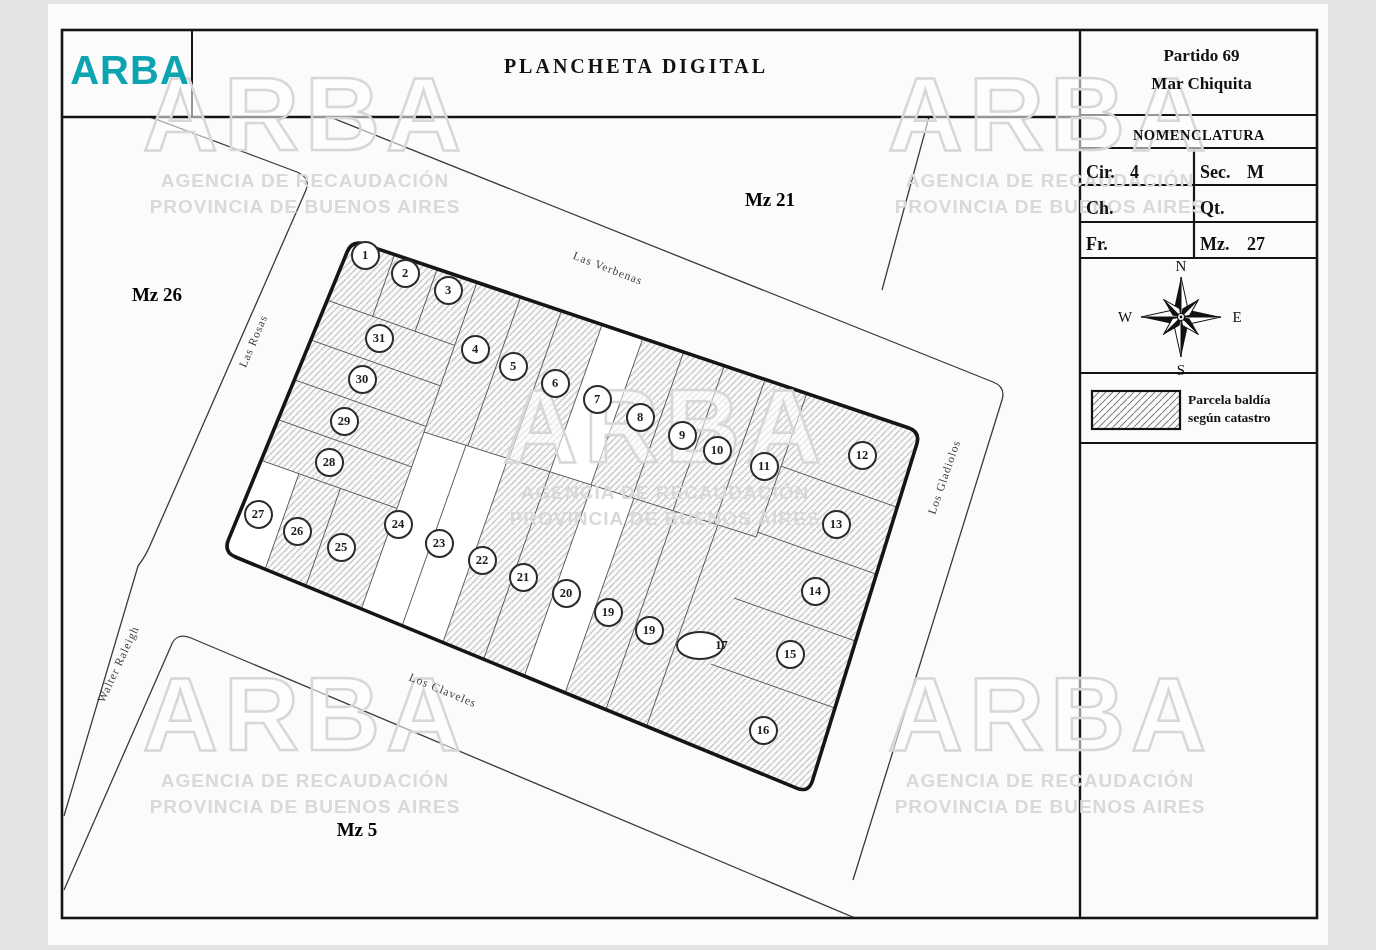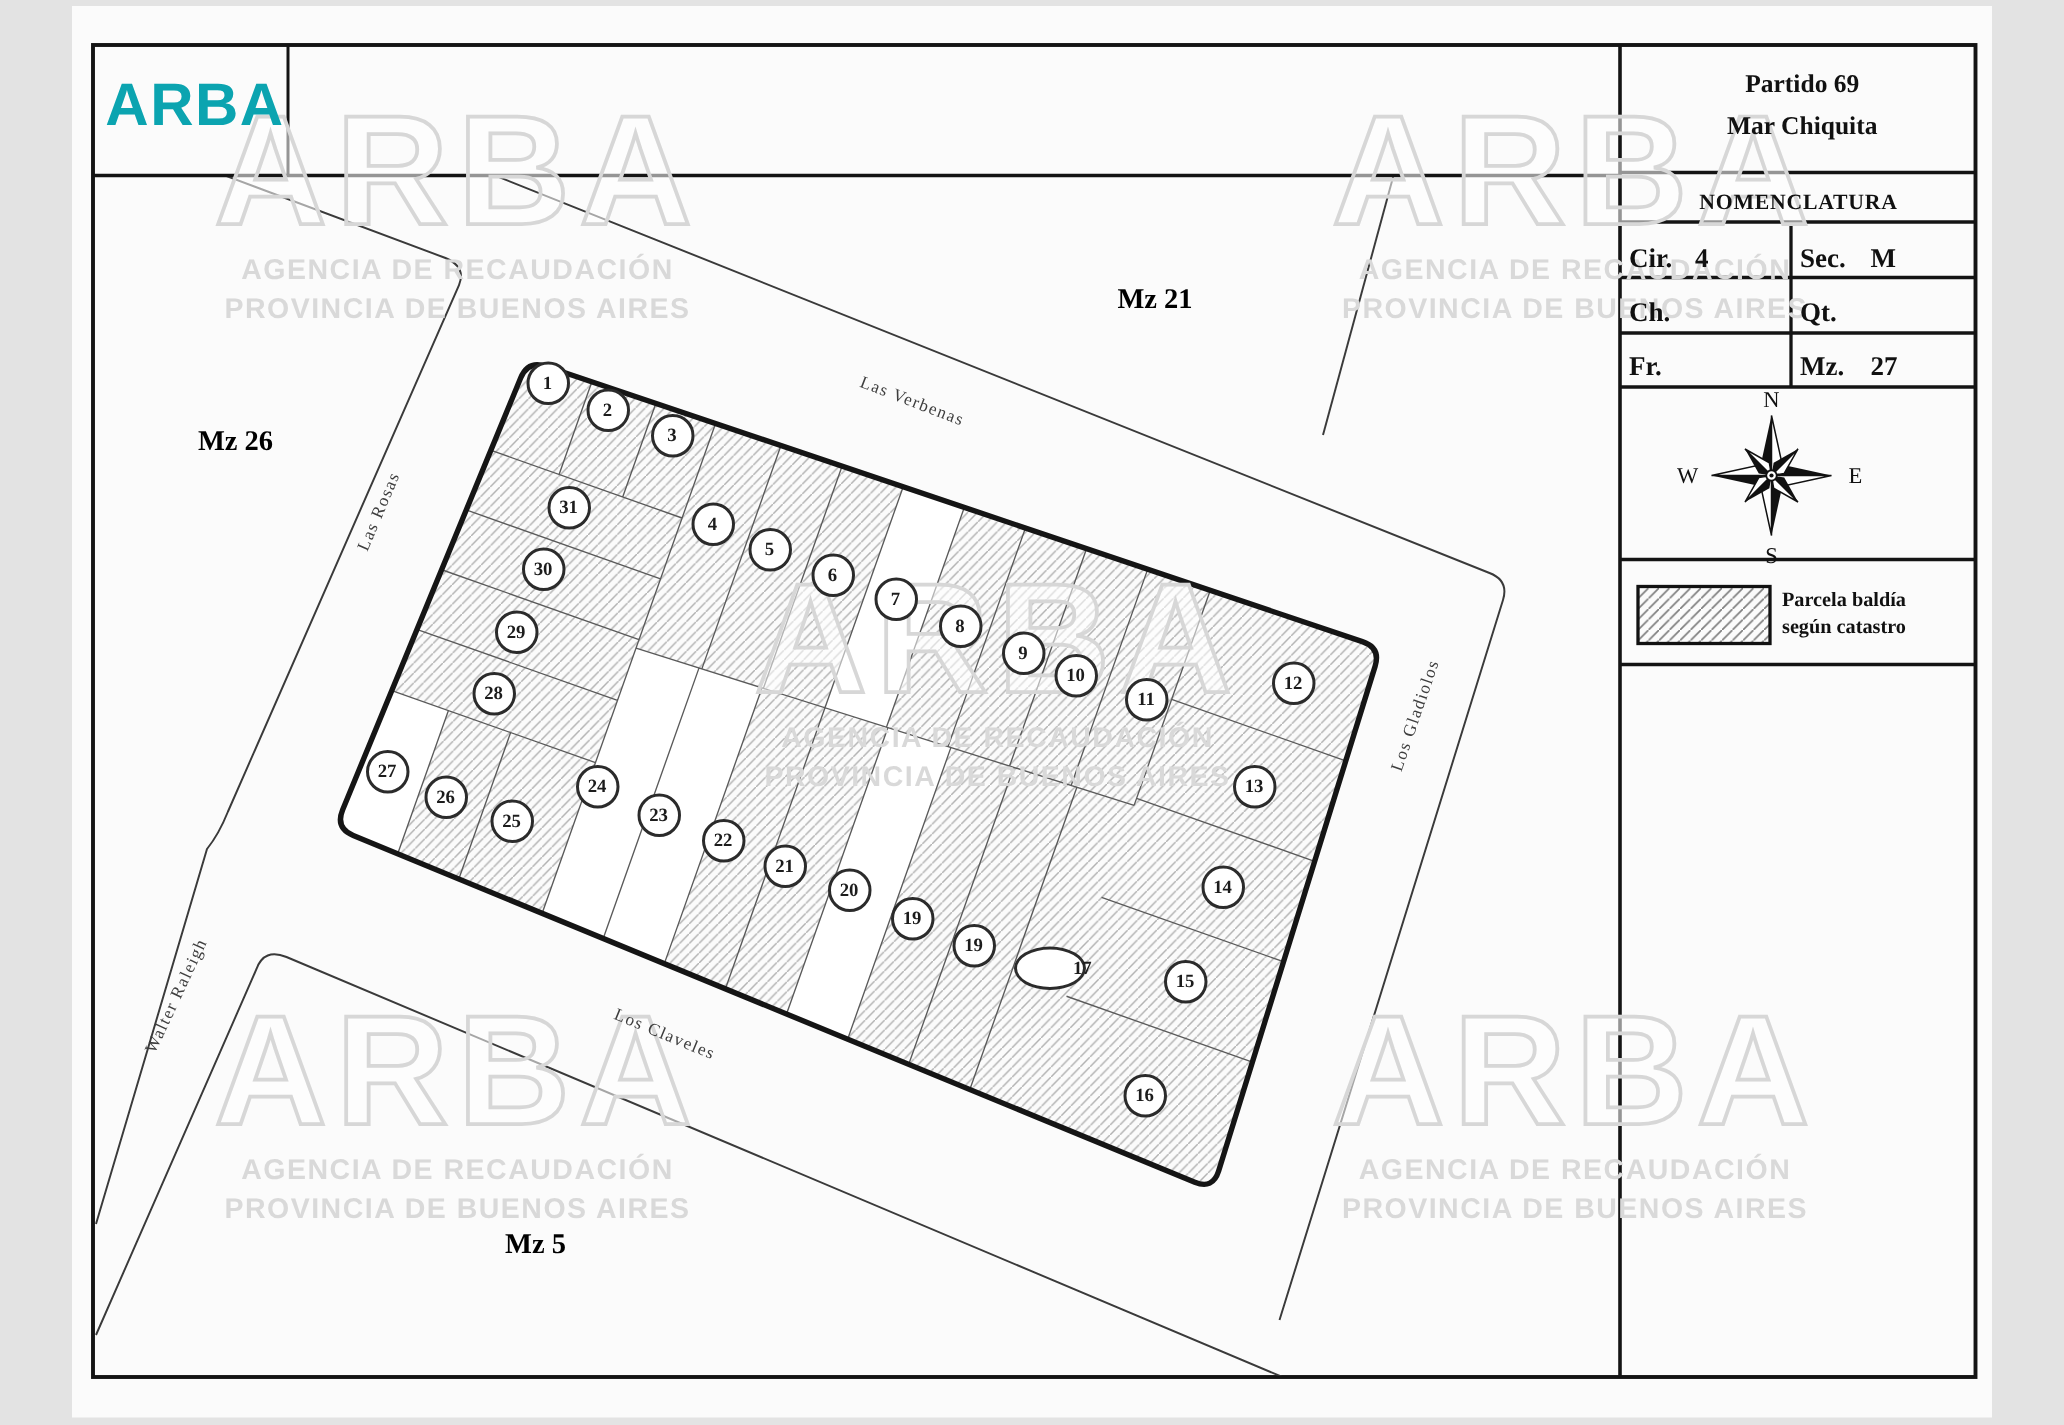--- a/index.html
+++ b/index.html
@@ -192,20 +192,21 @@
       <div class="parcel-circle" style="left: 326.5px; top: 532.5px;">25</div>
       <div class="parcel-circle" style="left: 282.5px; top: 516.5px;">26</div>
       <div class="parcel-circle" style="left: 243.5px; top: 499.5px;">27</div>
       <div class="parcel-circle" style="left: 314.5px; top: 447.5px;">28</div>
       <div class="parcel-circle" style="left: 329.5px; top: 406.5px;">29</div>
       <div class="parcel-circle" style="left: 347.5px; top: 364.5px;">30</div>
       <div class="parcel-circle" style="left: 364.5px; top: 323.5px;">31</div>
     </div>
 
   <div id="arba-logo" class="abs txt">ARBA</div>
+  <div id="plancheta-title" class="abs txt">PLANCHETA DIGITAL</div>
 
   <div class="partido abs txt" style="top:46px;">Partido 69</div>
   <div class="partido abs txt" style="top:74px;">Mar Chiquita</div>
   <div id="nomenclatura" class="abs txt">NOMENCLATURA</div>
 
   <div class="cell abs txt" style="left:1086px;top:162px;">Cir.</div>
   <div class="cell abs txt" style="left:1130px;top:162px;">4</div>
   <div class="cell abs txt" style="left:1200px;top:162px;">Sec.</div>
   <div class="cell abs txt" style="left:1247px;top:162px;">M</div>
   <div class="cell abs txt" style="left:1086px;top:198px;">Ch.</div>

